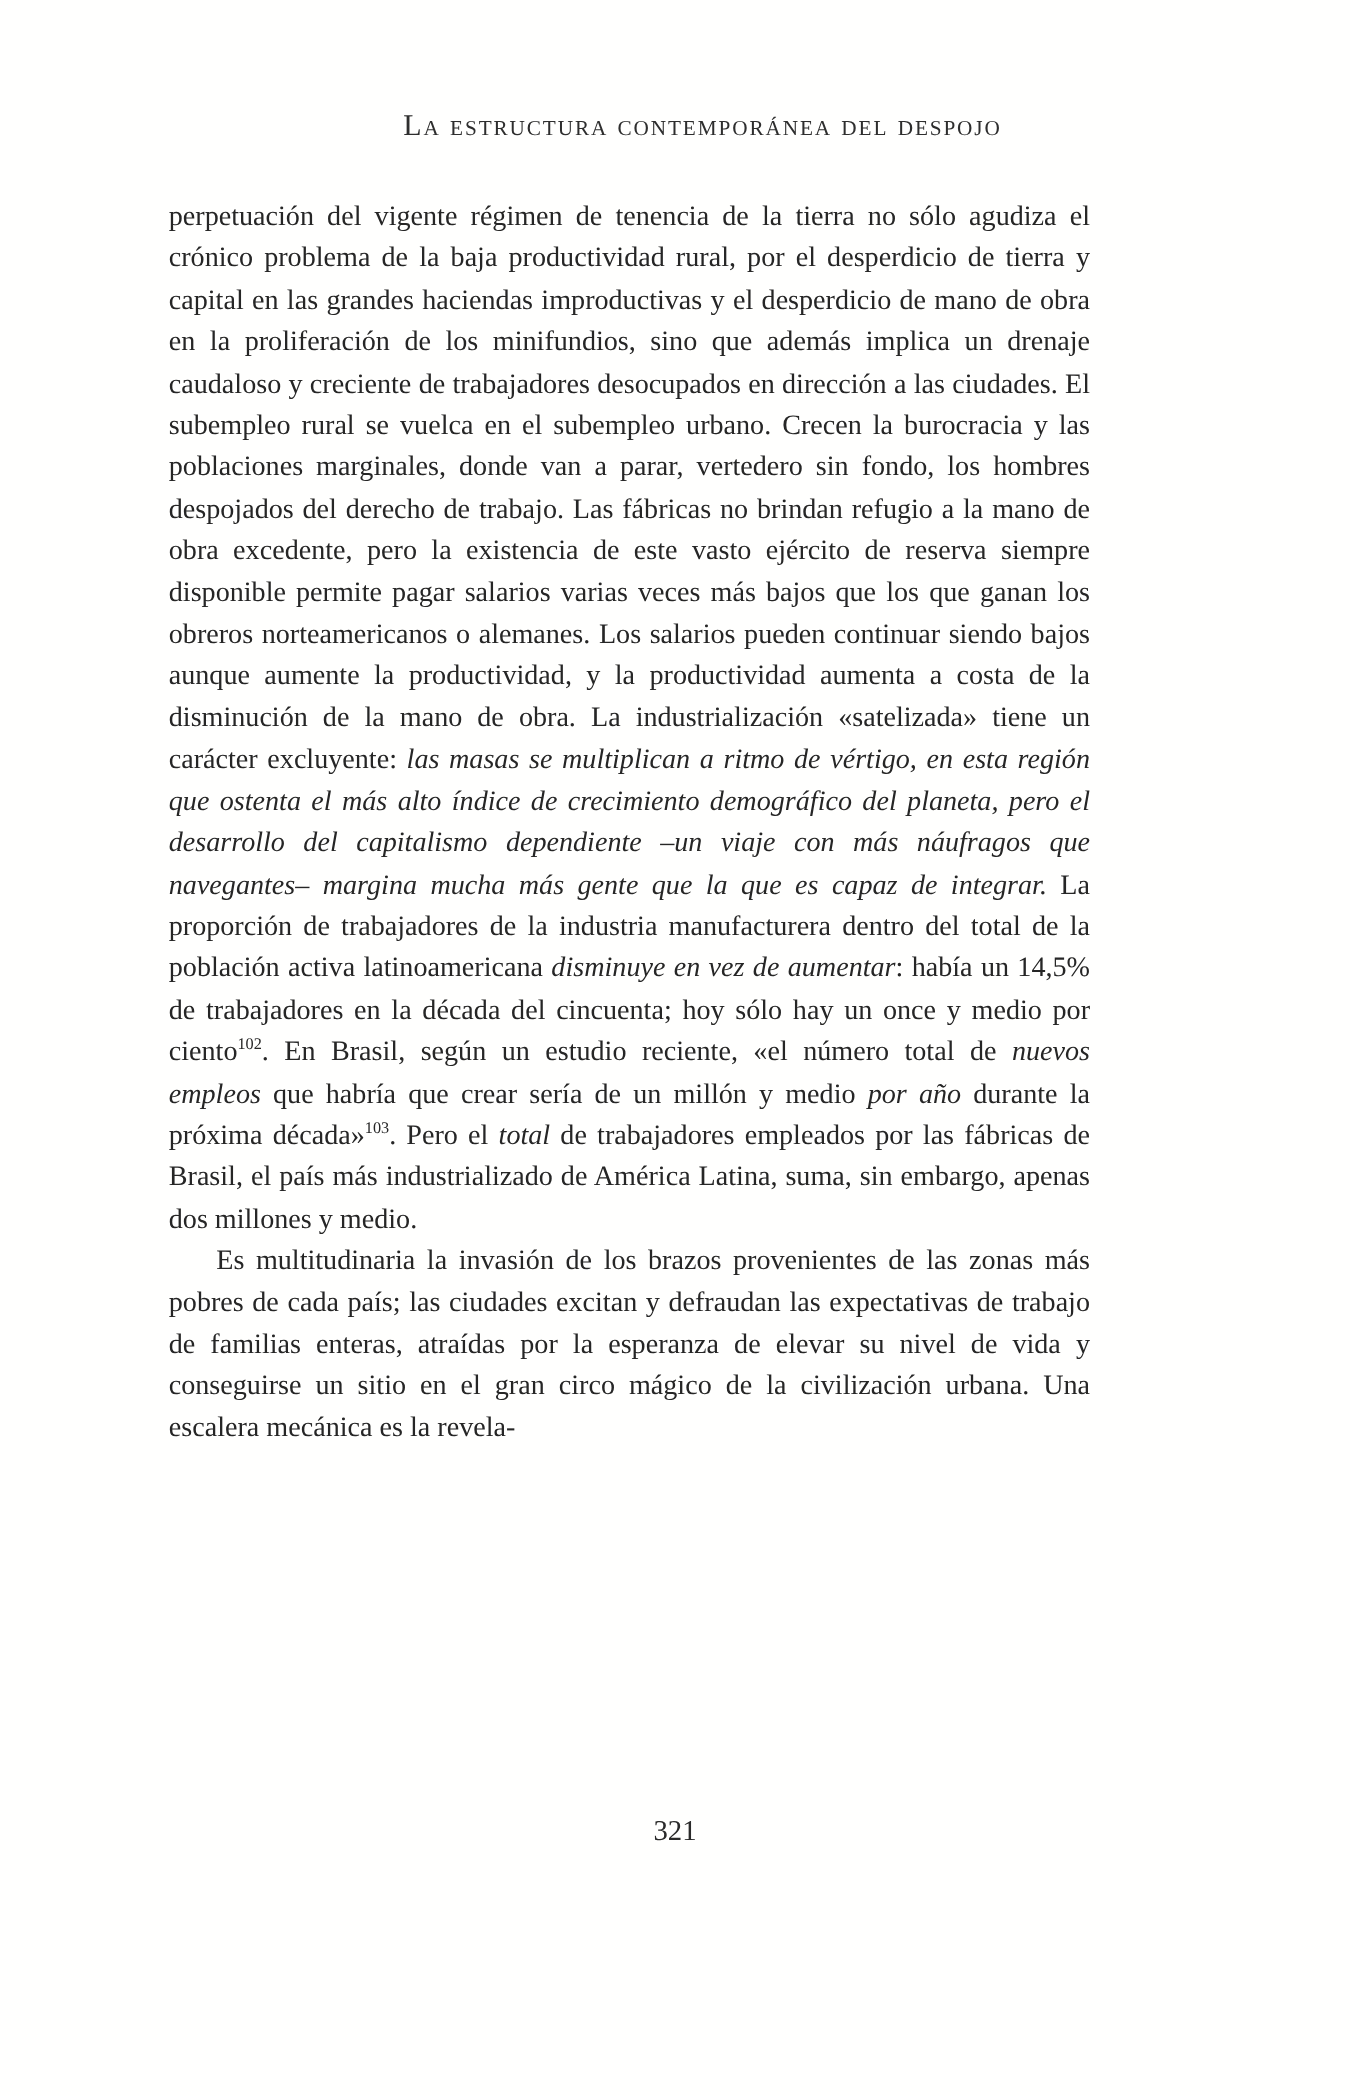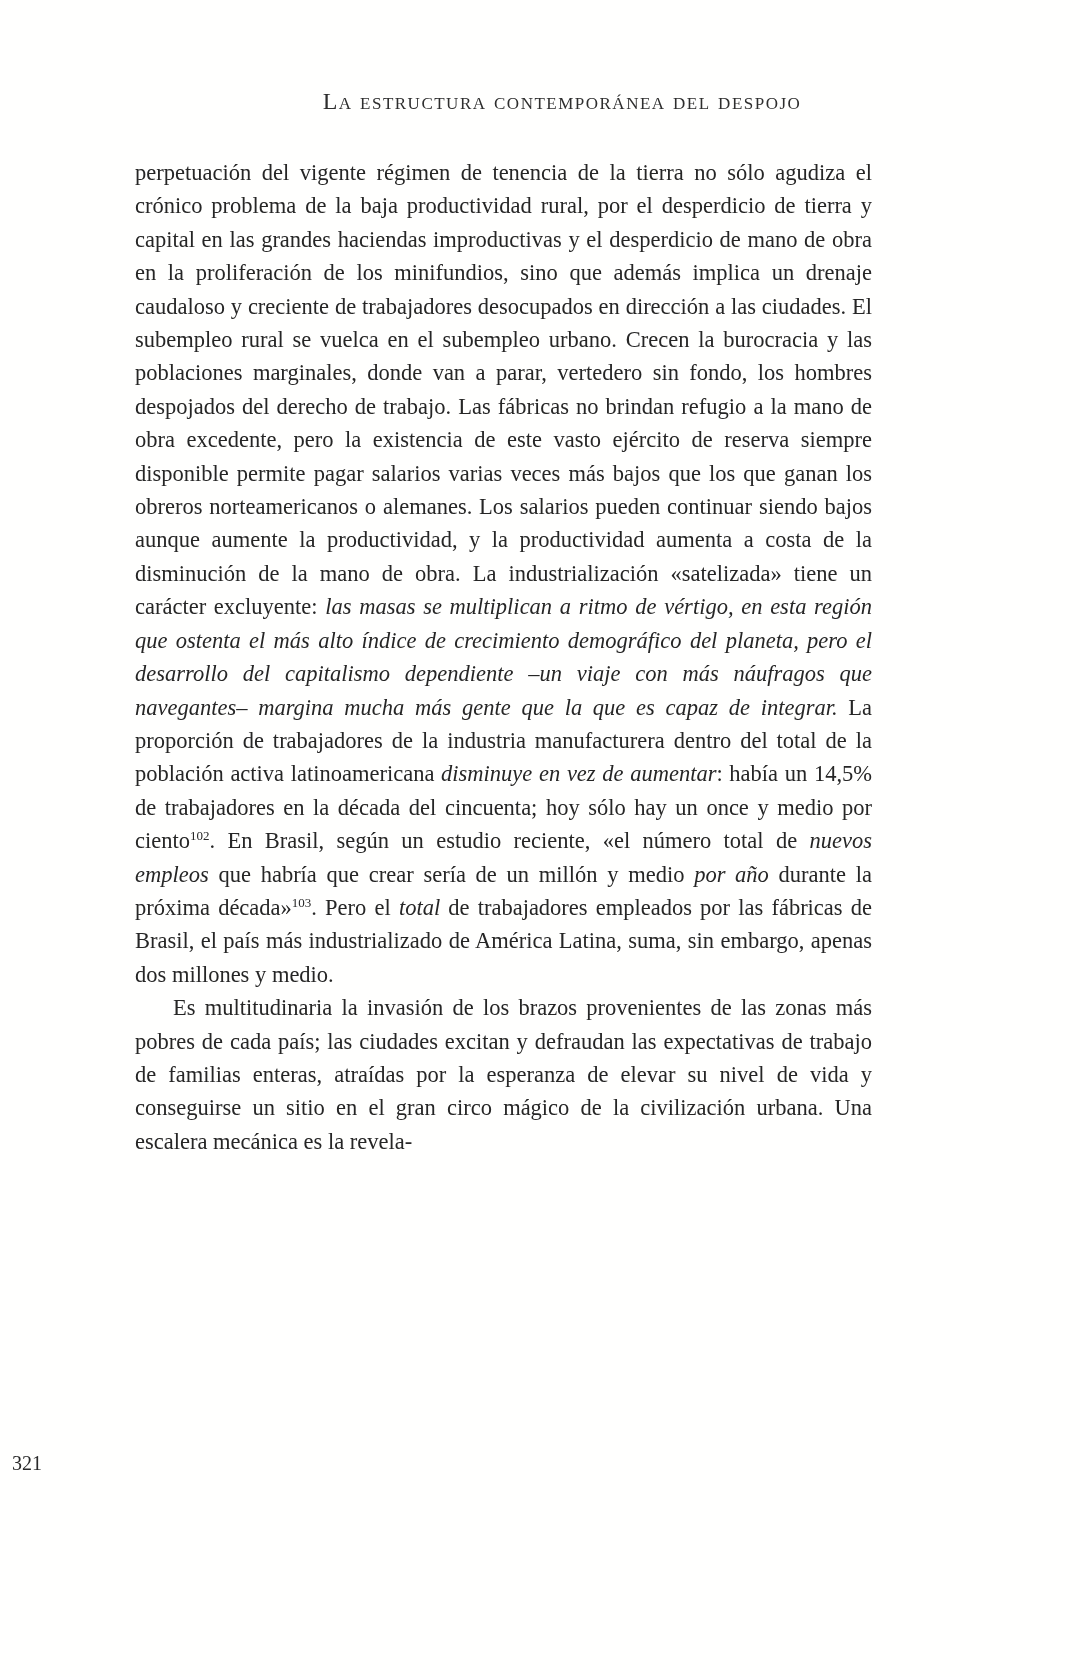--- a/index.html
+++ b/index.html
@@ -69,24 +69,23 @@
     text-indent: 0;
     font-size: 12.5px;
     position: relative;
     top: -7px;
   }
   .page-number {
     position: absolute;
     top: 1452px;
     left: 0;
     right: 0;
-    text-align: left;
-    font-size: 20px;
+    text-align: center;
+    font-size: 23px;
     color: #2a2a2a;
-    padding-left: 12px;
   }
 </style>
 </head>
 <body>
 
 <div class="page">
 
   <div class="running-header">La estructura contemporánea del despojo</div>
 
   <div class="text-block">

